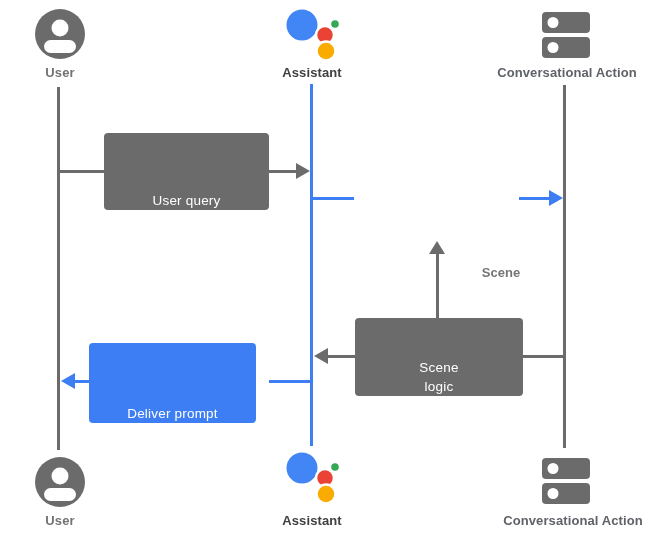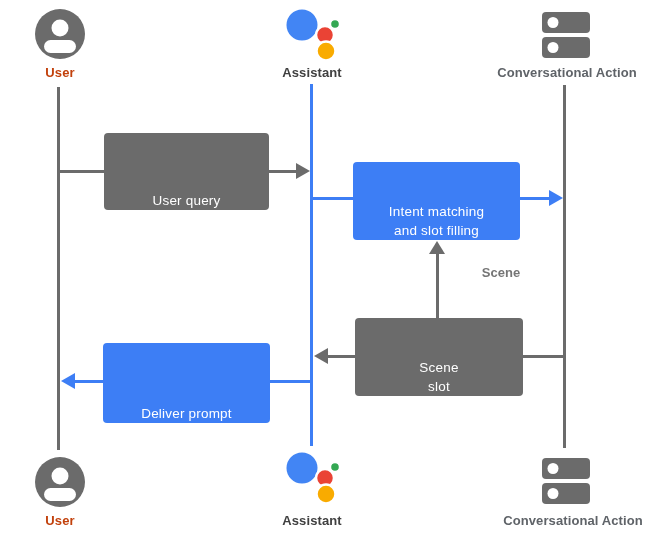--- a/index.html
+++ b/index.html
@@ -41,21 +41,21 @@
   .pbox.blue-box { background: #3D7EF5; }
   
   .actor-label {
     position: absolute;
     text-align: center;
     font-weight: bold;
     font-size: 13px;
     letter-spacing: 0.1px;
     white-space: nowrap;
   }
-  .lbl-dark   { color: #c2410c; }
+  .lbl-dark   { color: #737373; }
   .lbl-light  { color: #404040; }
   .lbl-medium { color: #5F6368; }
   
   .annotation {
     position: absolute;
     text-align: center;
     font-weight: bold;
     font-size: 13px;
     line-height: 15.5px;
     color: #757575;
@@ -91,31 +91,27 @@
     <rect x="2" y="27" width="48" height="21" rx="4" fill="#6B6B6B"></rect>
     <circle cx="13" cy="12.5" r="5.5" fill="#ffffff"></circle>
     <circle cx="13" cy="37.5" r="5.5" fill="#ffffff"></circle>
   </svg>
   <div class="actor-label lbl-medium" style="left:467px; top:65px; width:200px;">Conversational Action</div>
 
   <div class="pbox gray-box" style="left:104px; top:133px; width:165px; height:77px;">
     <span>User query</span>
   </div>
 
-  <div class="pbox blue-box" style="left:353px; top:162px; width:167px; height:78px;">
-    <span>Intent matching</span>
-    <span>and slot filling</span>
-  </div>
 
   <div class="pbox gray-box" style="left:355px; top:318px; width:168px; height:78px;">
     <span>Scene</span>
-    <span>slot</span>
+    <span>logic</span>
   </div>
 
-  <div class="pbox blue-box" style="left:103px; top:343px; width:167px; height:80px;">
+  <div class="pbox blue-box" style="left:89px; top:343px; width:167px; height:80px;">
     <span>Deliver prompt</span>
   </div>
 
   <div class="line-h gray" style="left:58px; top:170px; width:47px;"></div>
 
   <div class="line-h gray" style="left:267px; top:170px; width:30px;"></div>
   <div class="arrow arrow-right" style="left:296px; top:163px;"></div>
 
   <div class="line-h blue" style="left:312px; top:197px; width:42px;"></div>
 

